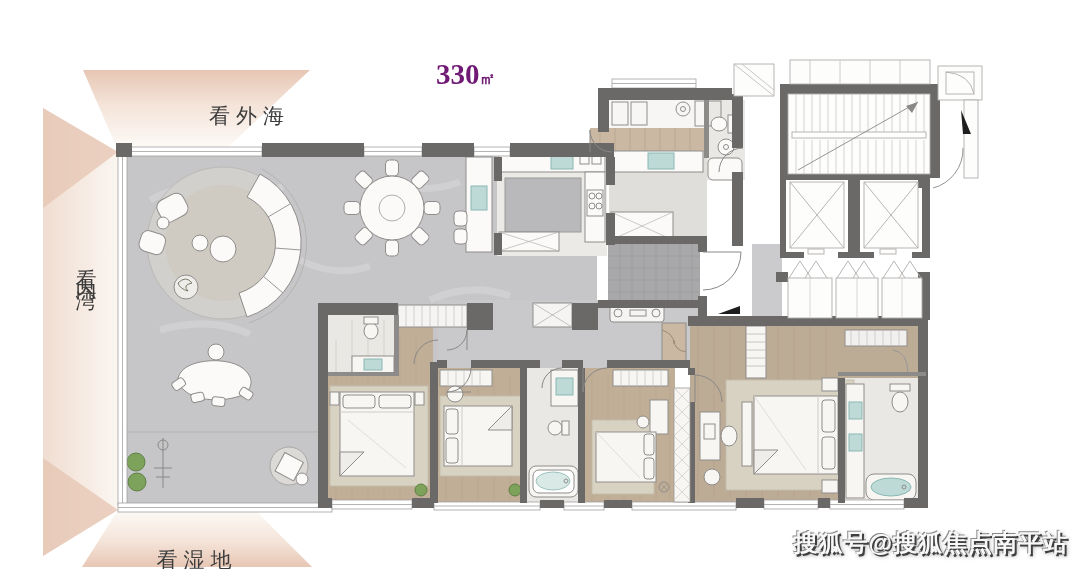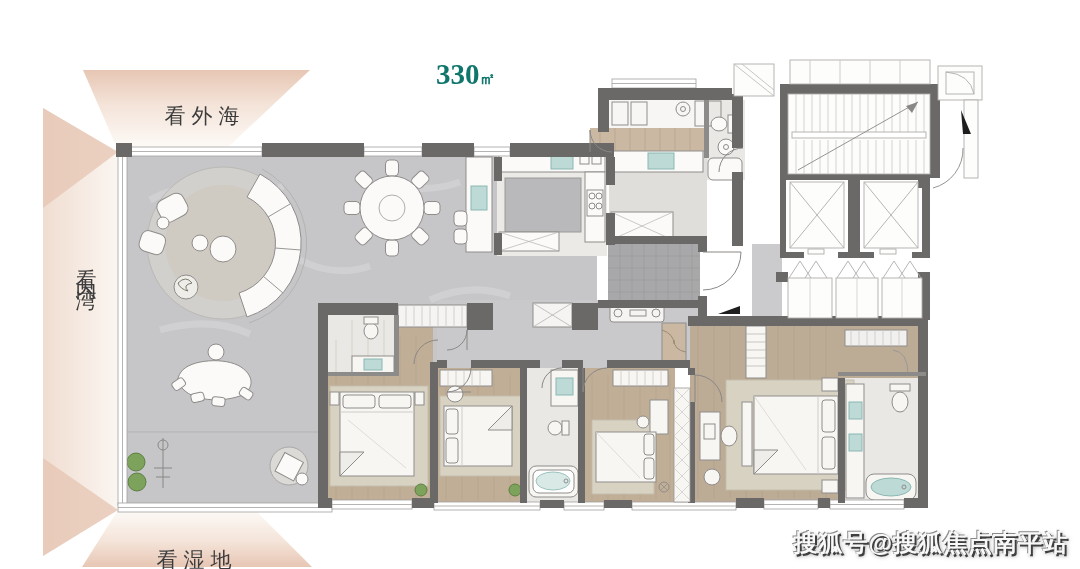--- a/index.html
+++ b/index.html
@@ -1,23 +1,23 @@
 <!DOCTYPE html>
 <html><head>
 <meta charset="utf-8">
 <style>
   html,body{margin:0;padding:0;background:#ffffff;}
   .stage{position:relative;width:1080px;height:569px;background:#fff;overflow:hidden;
          font-family:"Liberation Sans", sans-serif;}
   .stage svg{position:absolute;left:0;top:0;}
   .lbl{position:absolute;color:#3c3c3c;font-size:21px;letter-spacing:6px;font-weight:400;}
-  .lbl-top{left:120px;top:102px;width:170px;text-align:center;}
+  .lbl-top{left:120px;top:102px;width:170px;text-align:right;}
   .lbl-left{left:72px;top:252px;writing-mode:vertical-rl;letter-spacing:10px;}
   .lbl-bottom{left:112px;top:530px;width:170px;text-align:center;margin-top:16px;}
-  .area-label{position:absolute;left:436px;top:60px;color:#0f766e;
+  .area-label{position:absolute;left:436px;top:60px;color:#701a75;
               font-family:"Liberation Serif", serif;font-weight:700;display:flex;align-items:flex-end;line-height:1;}
   .area-label .val{font-size:29px;}
   .area-label .unit{font-size:16px;padding-bottom:2px;}
   .watermark{position:absolute;right:12px;bottom:10px;color:#f8f8f8;font-size:24px;font-weight:700;
              letter-spacing:1px;text-shadow:2px 2px 0 #3f3f3f, -1px -1px 0 #8a8a8a, 2px 2px 4px rgba(0,0,0,.4);margin-left:45px;}
 </style>
 </head>
 <body>
 
 <div class="stage">

